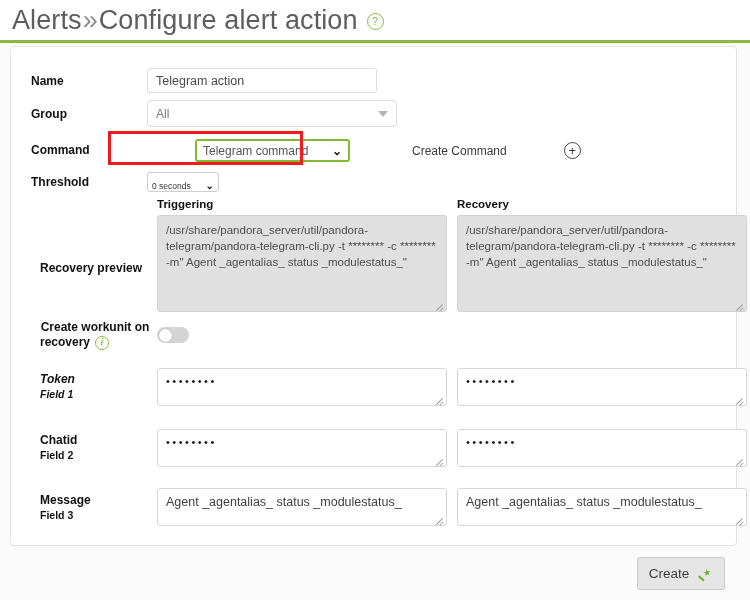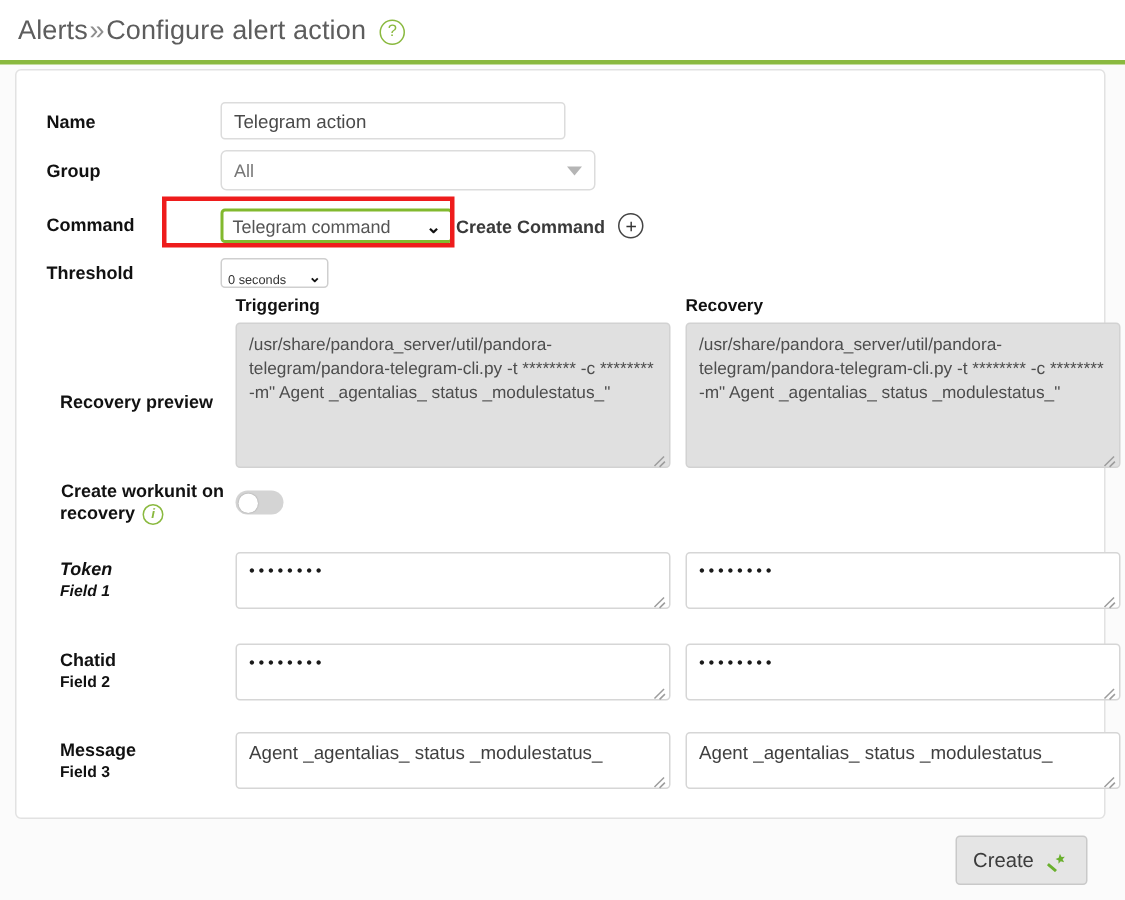--- a/index.html
+++ b/index.html
@@ -20,21 +20,21 @@
   .page-header {
     height: 43px;
     background: #ffffff;
     border-bottom: 3px solid #8ab93f;
     box-sizing: border-box;
     display: flex;
     align-items: center;
     padding-left: 12px;
   }
   .breadcrumb {
-    font-size: 18px;
+    font-size: 27px;
     color: #5d5d5d;
     font-weight: 400;
     letter-spacing: 0.1px;
     white-space: nowrap;
   }
   .breadcrumb .crumb-sep {
     color: #8e8e8e;
     margin: 0 1px;
   }
   .help-icon {
@@ -332,27 +332,27 @@
   </div>
 
   <div class="row" style="left:20px; top:53px; width:690px;">
     <div class="lbl" style="width:116px; padding-top:7px;">Group</div>
     <div class="grp-select">
       <span>All</span>
       <span class="tri-down"></span>
     </div>
   </div>
 
-  <div class="row" style="left:20px; top:92px; width:690px; align-items:center;">
+  <div class="row" style="left:20px; top:92px; width:690px; align-items:center;gap:48px;">
     <div class="lbl" style="width:116px;">Command</div>
     <div class="cmd-select">
       <span>Telegram command</span>
       <span class="chev">⌄</span>
     </div>
-    <span class="create-cmd-text" style="margin-left:2px;font-weight:bold;">Create Command</span>
+    <span class="create-cmd-text" style="margin-left:14px;">Create Command</span>
     <span class="plus-icon" style="margin-left:9px;">+</span>
   </div>
 
   <div class="row" style="left:20px; top:125px; width:690px; align-items:center;">
     <div class="lbl" style="width:116px;">Threshold</div>
     <div class="thr-select">
       <span>0 seconds</span>
       <span class="chev">⌄</span>
     </div>
   </div>

